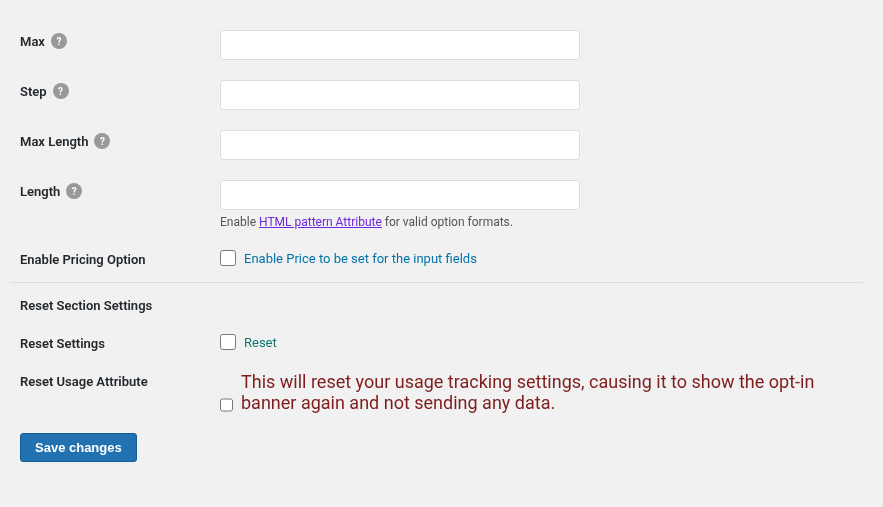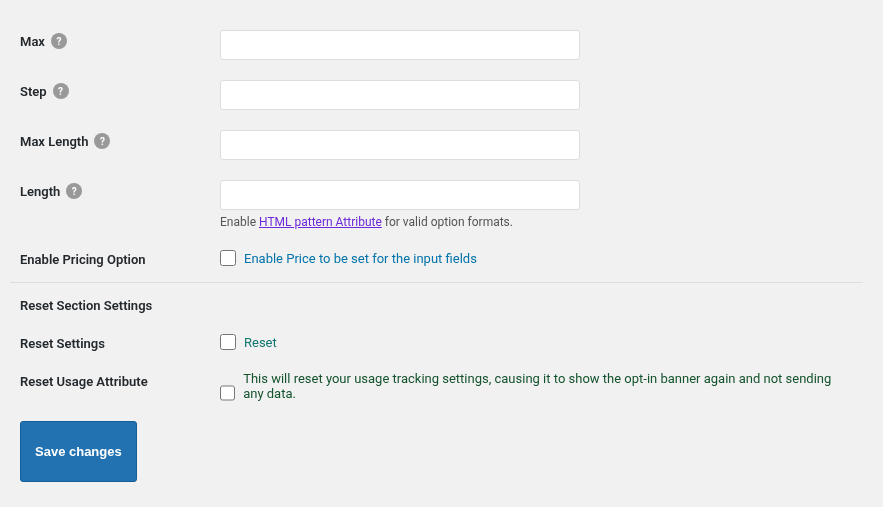--- a/index.html
+++ b/index.html
@@ -93,29 +93,29 @@
       color: #23282d;
       padding: 15px 10px 10px 10px;
       border-top: 1px solid #ddd;
       margin-top: 5px;
     }
     .save-btn {
       background: #2271b1;
       color: #fff;
       border: 1px solid #135e96;
       border-radius: 3px;
-      padding: 22px 14px;
+      padding: 6px 14px;
       font-size: 13px;
       font-weight: 600;
       cursor: pointer;
       margin: 10px 10px;
     }
     .reset-usage-text {
-      font-size: 13px;
-      color: #14532d;
+      font-size: 18px;
+      color: #7f1d1d;
     }
   </style>
 </head>
 <body>
 
 <div class="page-container">
   <table class="form-table">
     <tbody>
 
       <tr>

